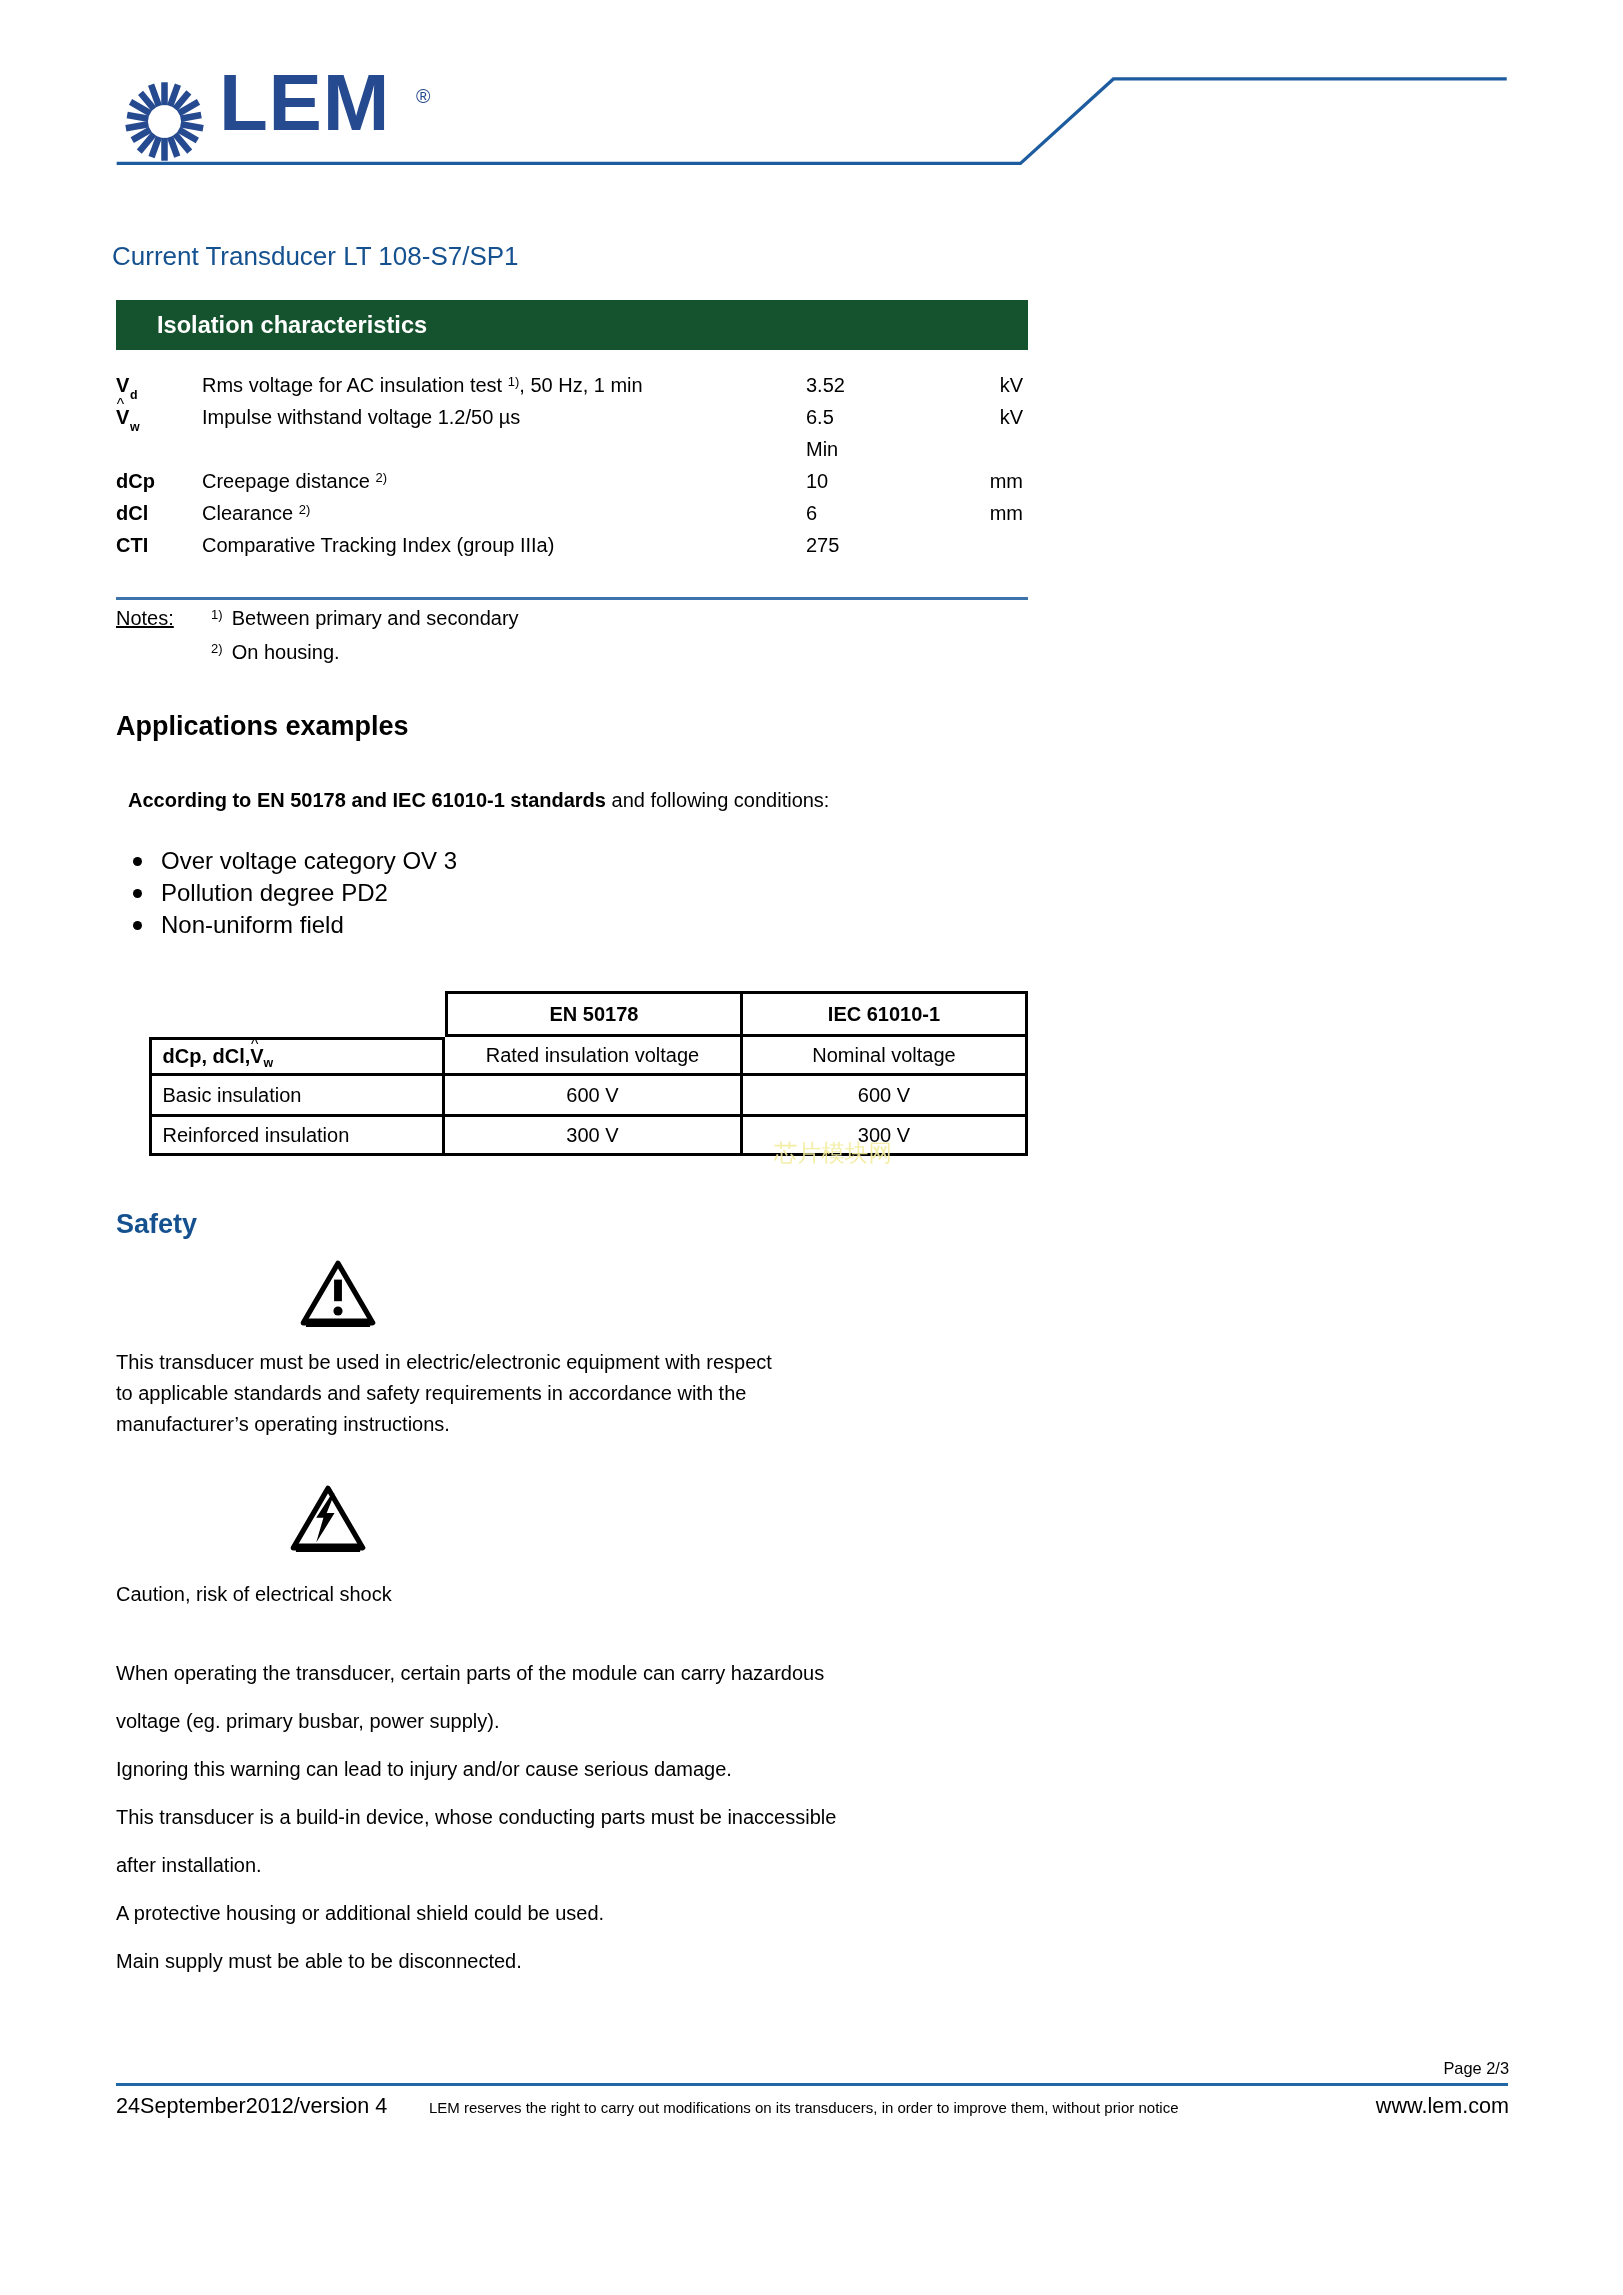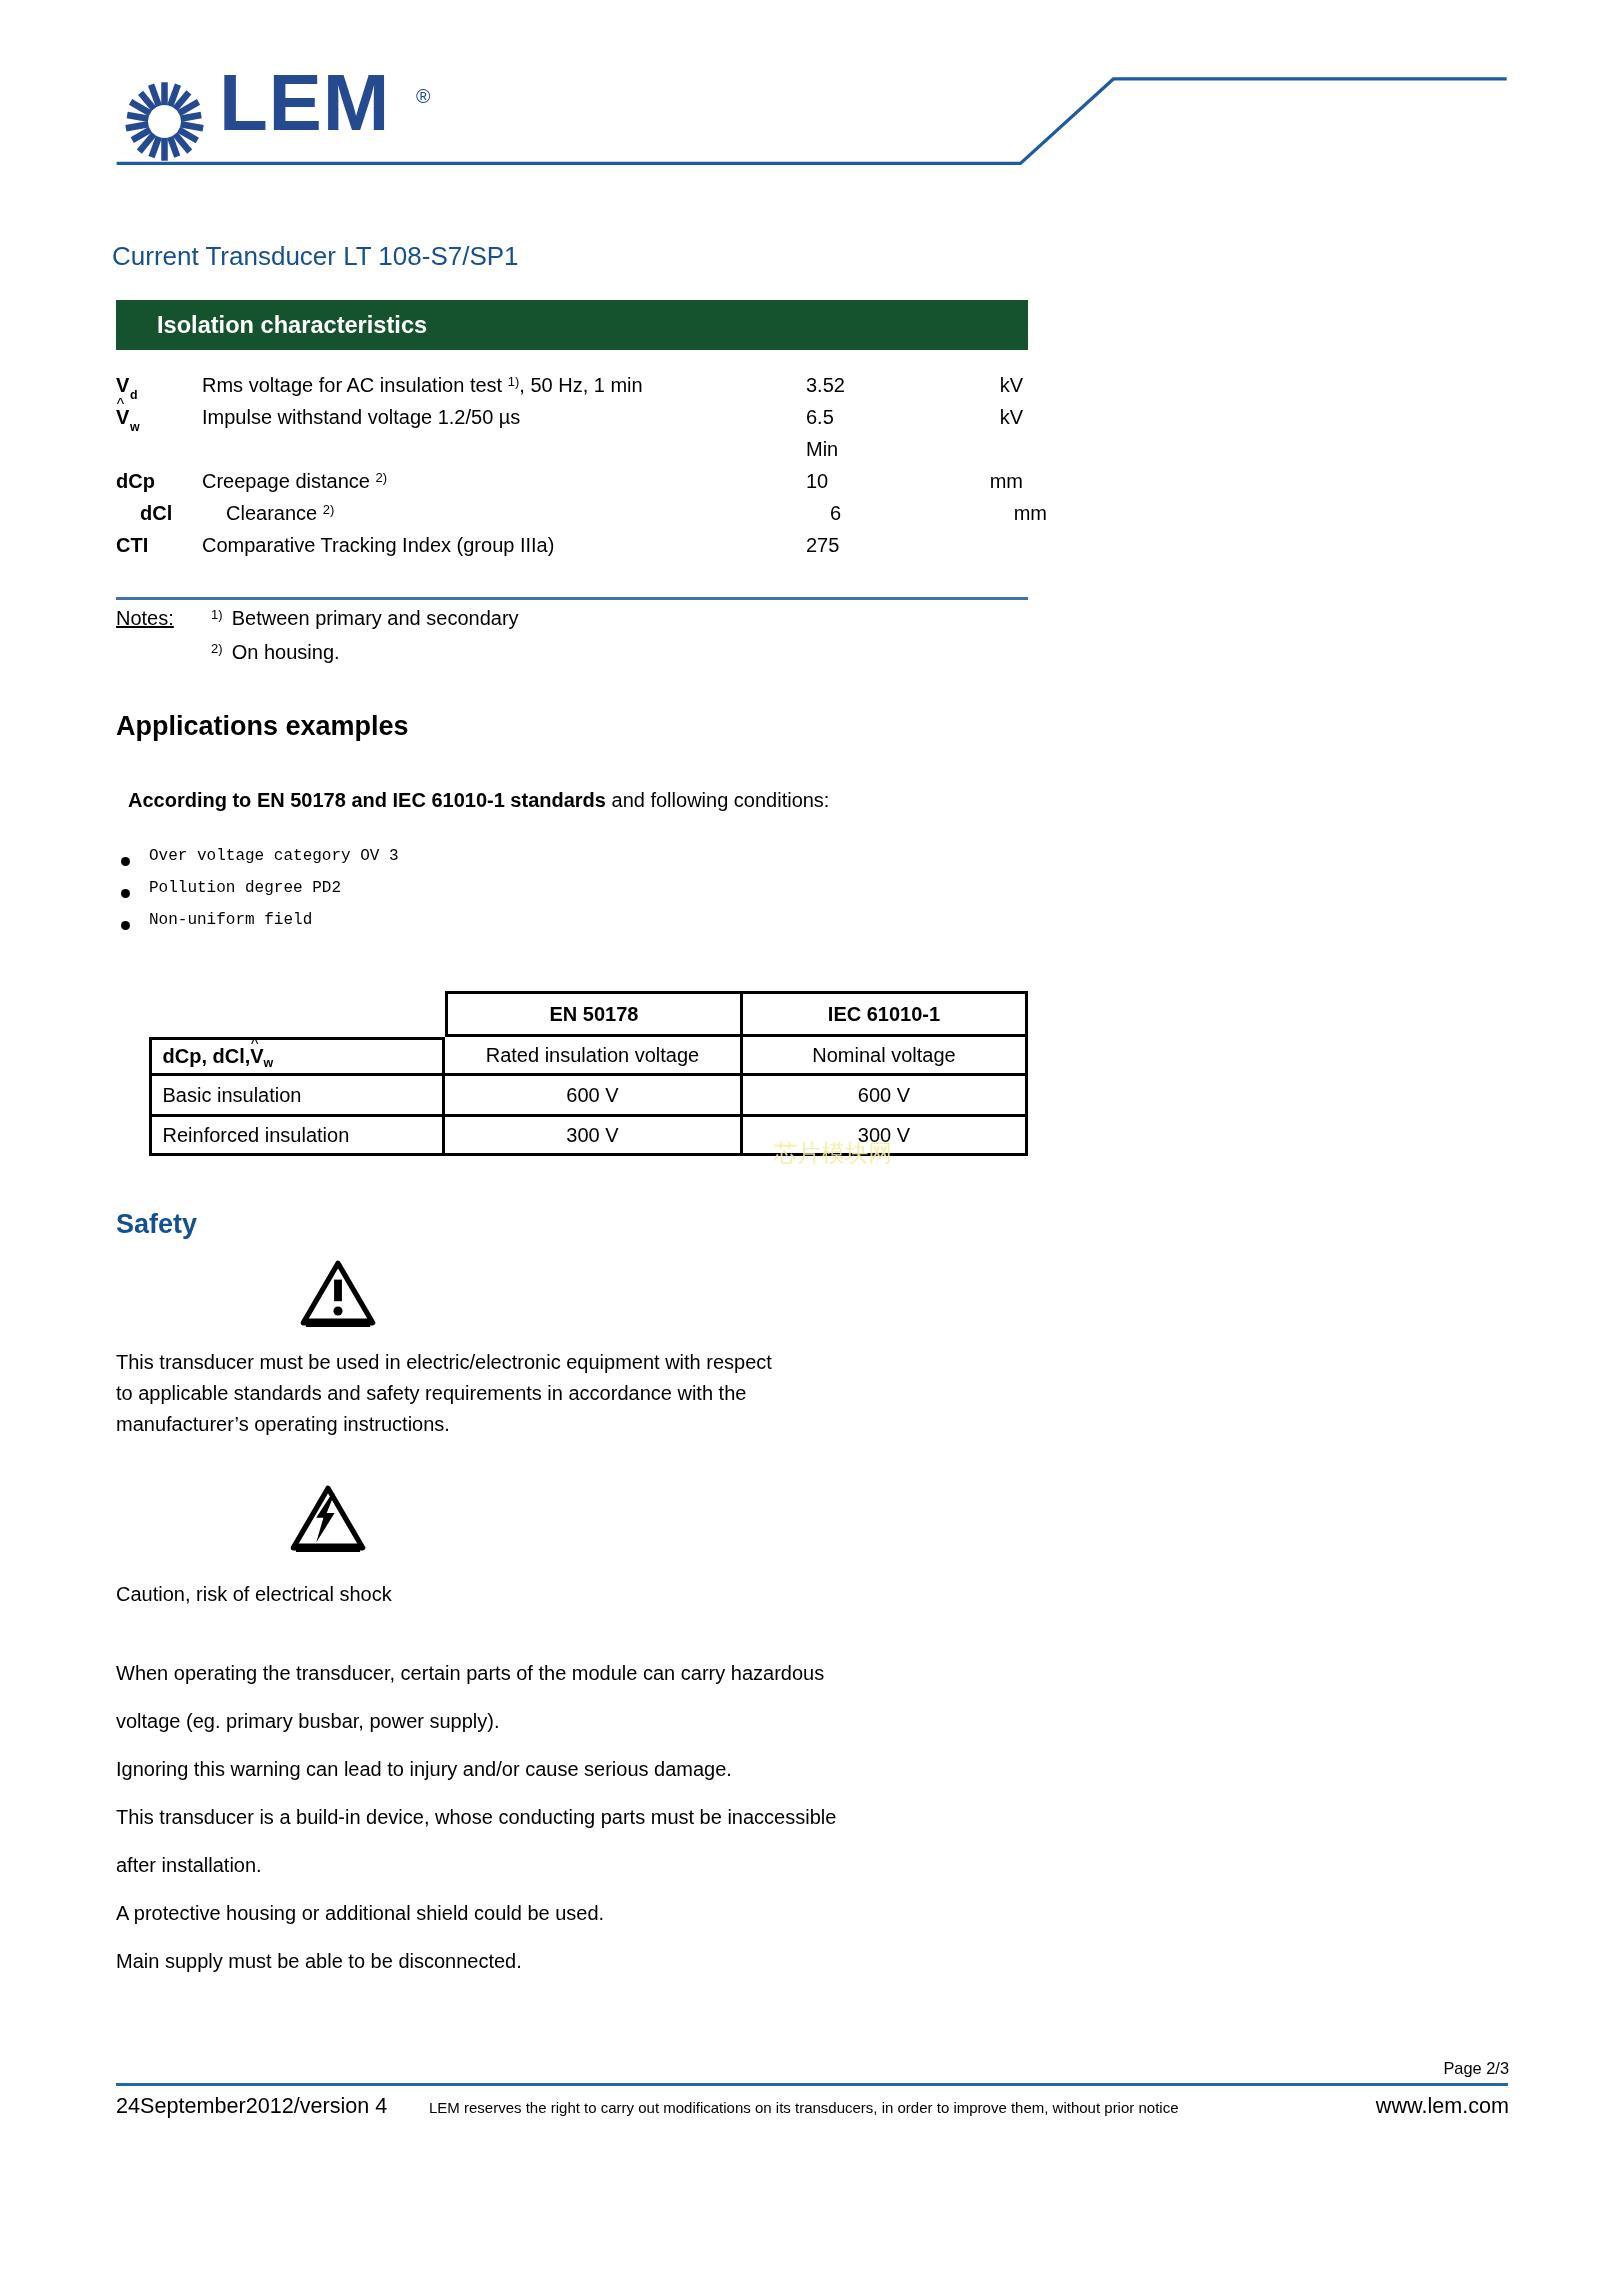--- a/index.html
+++ b/index.html
@@ -54,21 +54,21 @@
   
   .notes-rule { position: absolute; left: 116px; top: 597px; width: 912px; height: 2.6px; background: #3d74ab; }
   .notes-label { position: absolute; left: 116px; top: 607px; font-size: 20px; text-decoration: underline; }
   .note-item { position: absolute; left: 211px; font-size: 20px; text-align: right; }
   .note-item .iso-sup { margin-right: 9.2px; }
 
   
   .apps-heading { position: absolute; left: 116px; top: 711px; margin: 0; font-size: 27px; font-weight: bold; color: #000; }
   .apps-intro { position: absolute; left: 128px; top: 789px; font-size: 20px; }
   .apps-intro b { font-weight: bold; }
-  .bullet-row { position: absolute; left: 116px; font-size: 16px; font-family: Liberation Mono, monospace; }
+  .bullet-row { position: absolute; left: 128px; font-size: 24px; }
   .bullet-dot { position: absolute; left: 5.2px; top: 9.8px; width: 9.2px; height: 9.2px; border-radius: 50%; background: #000; }
   .bullet-text { margin-left: 33px; }
 
   
   .app-table {
     position: absolute; left: 149px; top: 991px;
     display: grid;
     grid-template-columns: 296px 298px 285px;
     grid-template-rows: 46px 39px 41px 39px;
     font-size: 20px;
@@ -173,21 +173,21 @@
       <span class="iso-unit"></span>
     </div>
 
     <div class="iso-row" style="top:96px;">
       <span class="iso-sym"><span class="iso-hat"></span><span>dCp</span><span class="iso-sub"></span></span>
       <span class="iso-label"><span>Creepage distance </span><span class="iso-sup">2)</span><span></span></span>
       <span class="iso-value">10</span>
       <span class="iso-unit">mm</span>
     </div>
 
-    <div class="iso-row" style="top:128px;margin-left:24px;">
+    <div class="iso-row" style="top:128px;">
       <span class="iso-sym"><span class="iso-hat"></span><span>dCl</span><span class="iso-sub"></span></span>
       <span class="iso-label"><span>Clearance </span><span class="iso-sup">2)</span><span></span></span>
       <span class="iso-value">6</span>
       <span class="iso-unit">mm</span>
     </div>
 
     <div class="iso-row" style="top:160px;">
       <span class="iso-sym"><span class="iso-hat"></span><span>CTI</span><span class="iso-sub"></span></span>
       <span class="iso-label"><span>Comparative Tracking Index (group IIIa)</span><span class="iso-sup"></span><span></span></span>
       <span class="iso-value">275</span>

